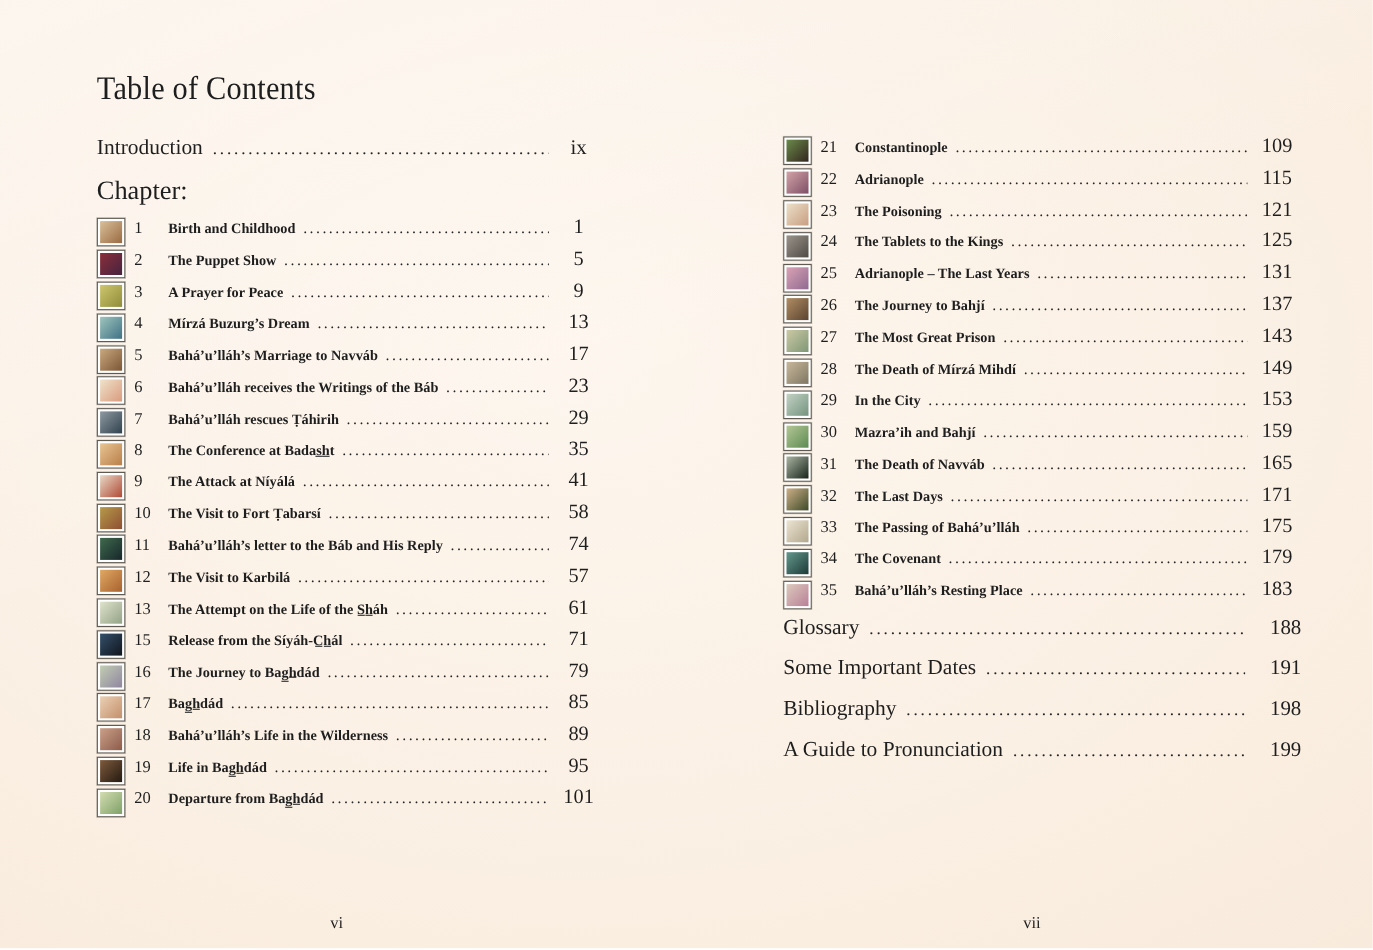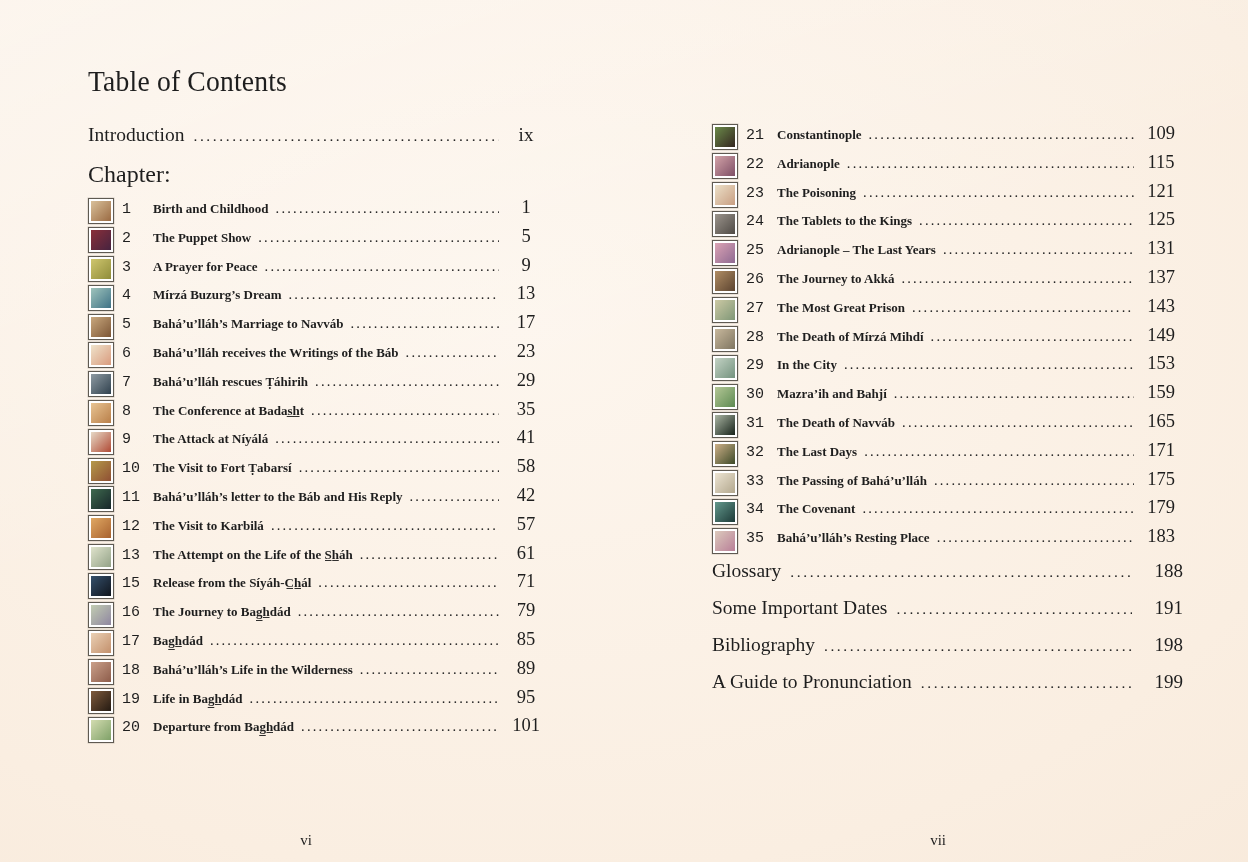--- a/index.html
+++ b/index.html
@@ -38,21 +38,21 @@
 
   .thumb {
     flex: none; align-self: center;
     width: 26px; height: 26px; box-sizing: border-box;
     border: 1px solid #5f5a52; background: #ffffff; padding: 2px;
     margin-right: 8px;
     box-shadow: 0 0 0 0.5px rgba(90,80,70,0.25);
   }
   .thumb-art { display: block; width: 100%; height: 100%; }
 
-  .num   { flex: none; width: 31px; font-size: 15px; font-family: Liberation Mono, monospace; }
+  .num   { flex: none; width: 31px; font-size: 15px; }
   .title { flex: none; font-size: 13px; white-space: nowrap; font-weight: bold; }
 
   .leader {
     flex: 1 1 auto; min-width: 0; overflow: hidden; white-space: nowrap;
     margin: 0 5px 0 7px; font-size: 14.5px; letter-spacing: 2.2px;
     color: #242424;
   }
   .leader::after {
     content: "..........................................................................................................................................";
   }
@@ -177,21 +177,21 @@
     <span class="leader"></span>
     <span class="pageno">58</span>
   </div>
         <div class="toc-row chapter-row">
     <span class="thumb">
             <span class="thumb-art" style="background: linear-gradient(135deg, rgb(63, 106, 78) 0%, rgb(23, 38, 42) 100%);"></span>
           </span>
     <span class="num">11</span>
     <span class="title">Bahá’u’lláh’s letter to the Báb and His Reply</span>
     <span class="leader"></span>
-    <span class="pageno">42</span>
+    <span class="pageno">74</span>
   </div>
         <div class="toc-row chapter-row">
     <span class="thumb">
             <span class="thumb-art" style="background: linear-gradient(135deg, rgb(224, 168, 99) 0%, rgb(168, 98, 47) 100%);"></span>
           </span>
     <span class="num">12</span>
     <span class="title">The Visit to Karbilá</span>
     <span class="leader"></span>
     <span class="pageno">57</span>
   </div>
@@ -308,21 +308,21 @@
     <span class="num">25</span>
     <span class="title">Adrianople – The Last Years</span>
     <span class="leader"></span>
     <span class="pageno">131</span>
   </div>
         <div class="toc-row chapter-row">
     <span class="thumb">
             <span class="thumb-art" style="background: linear-gradient(135deg, rgb(176, 141, 100) 0%, rgb(92, 68, 48) 100%);"></span>
           </span>
     <span class="num">26</span>
-    <span class="title">The Journey to Akká</span>
+    <span class="title">The Journey to Bahjí</span>
     <span class="leader"></span>
     <span class="pageno">137</span>
   </div>
         <div class="toc-row chapter-row">
     <span class="thumb">
             <span class="thumb-art" style="background: linear-gradient(135deg, rgb(204, 201, 164) 0%, rgb(127, 151, 119) 100%);"></span>
           </span>
     <span class="num">27</span>
     <span class="title">The Most Great Prison</span>
     <span class="leader"></span>

